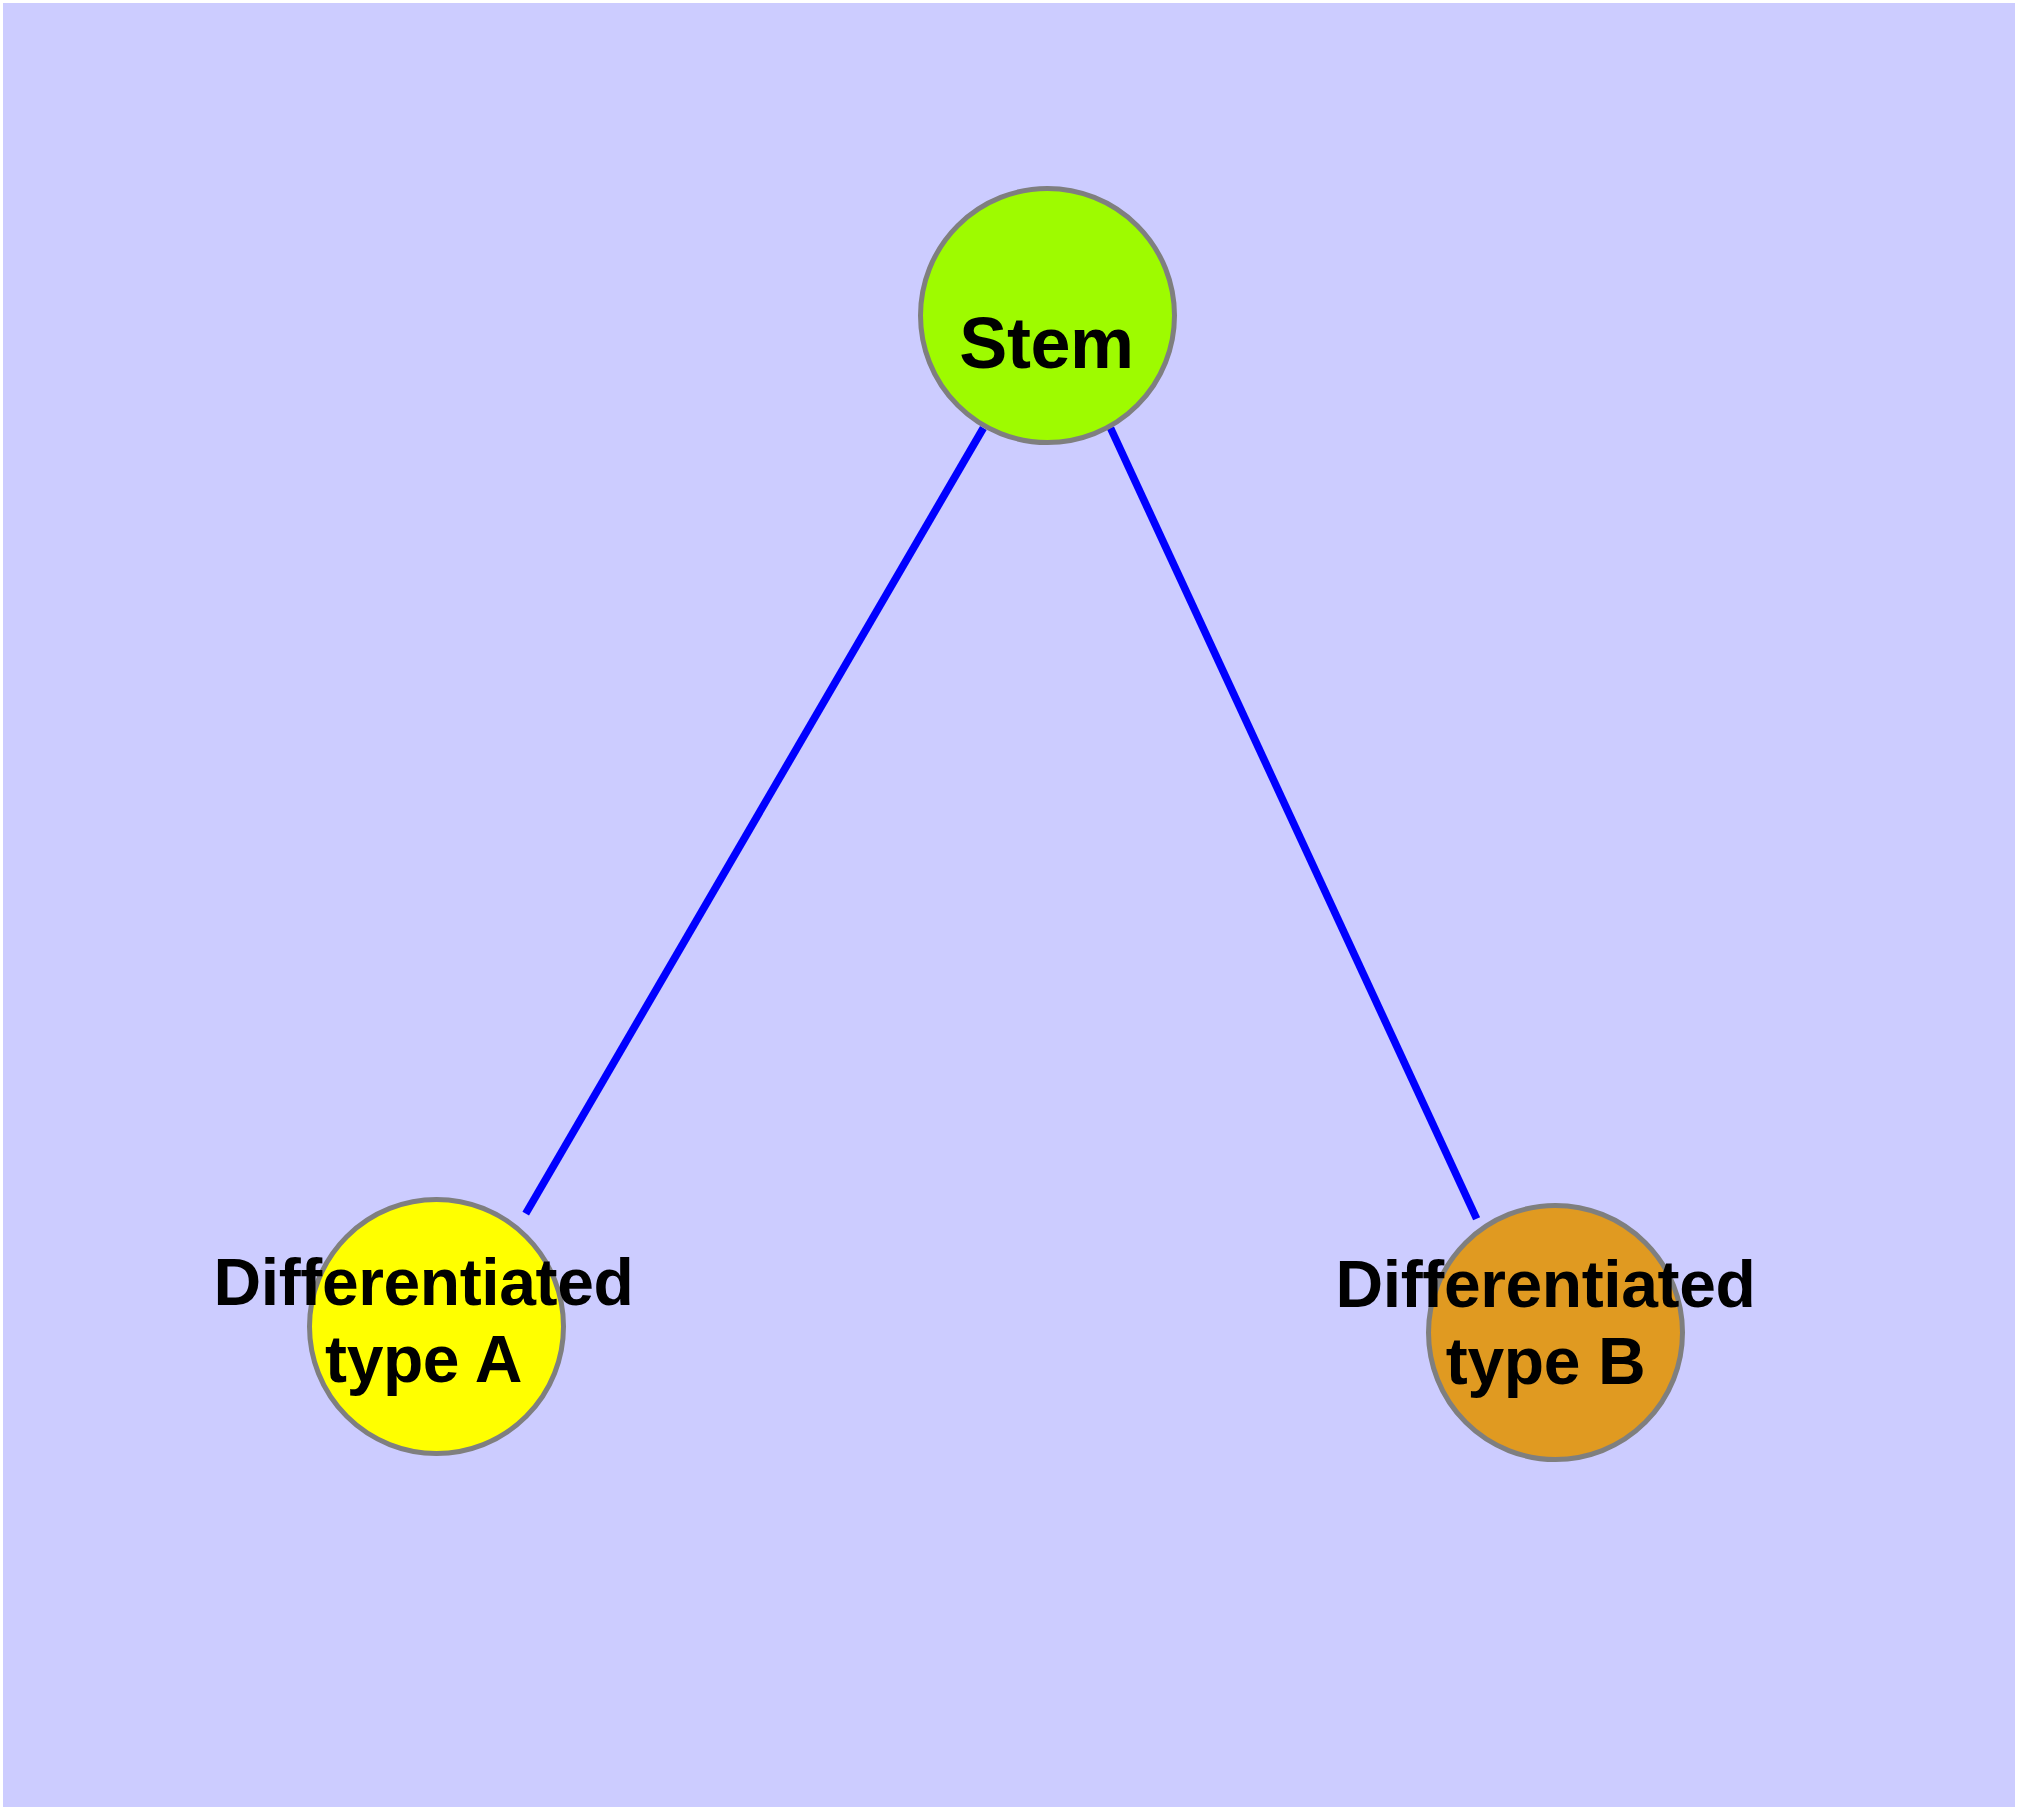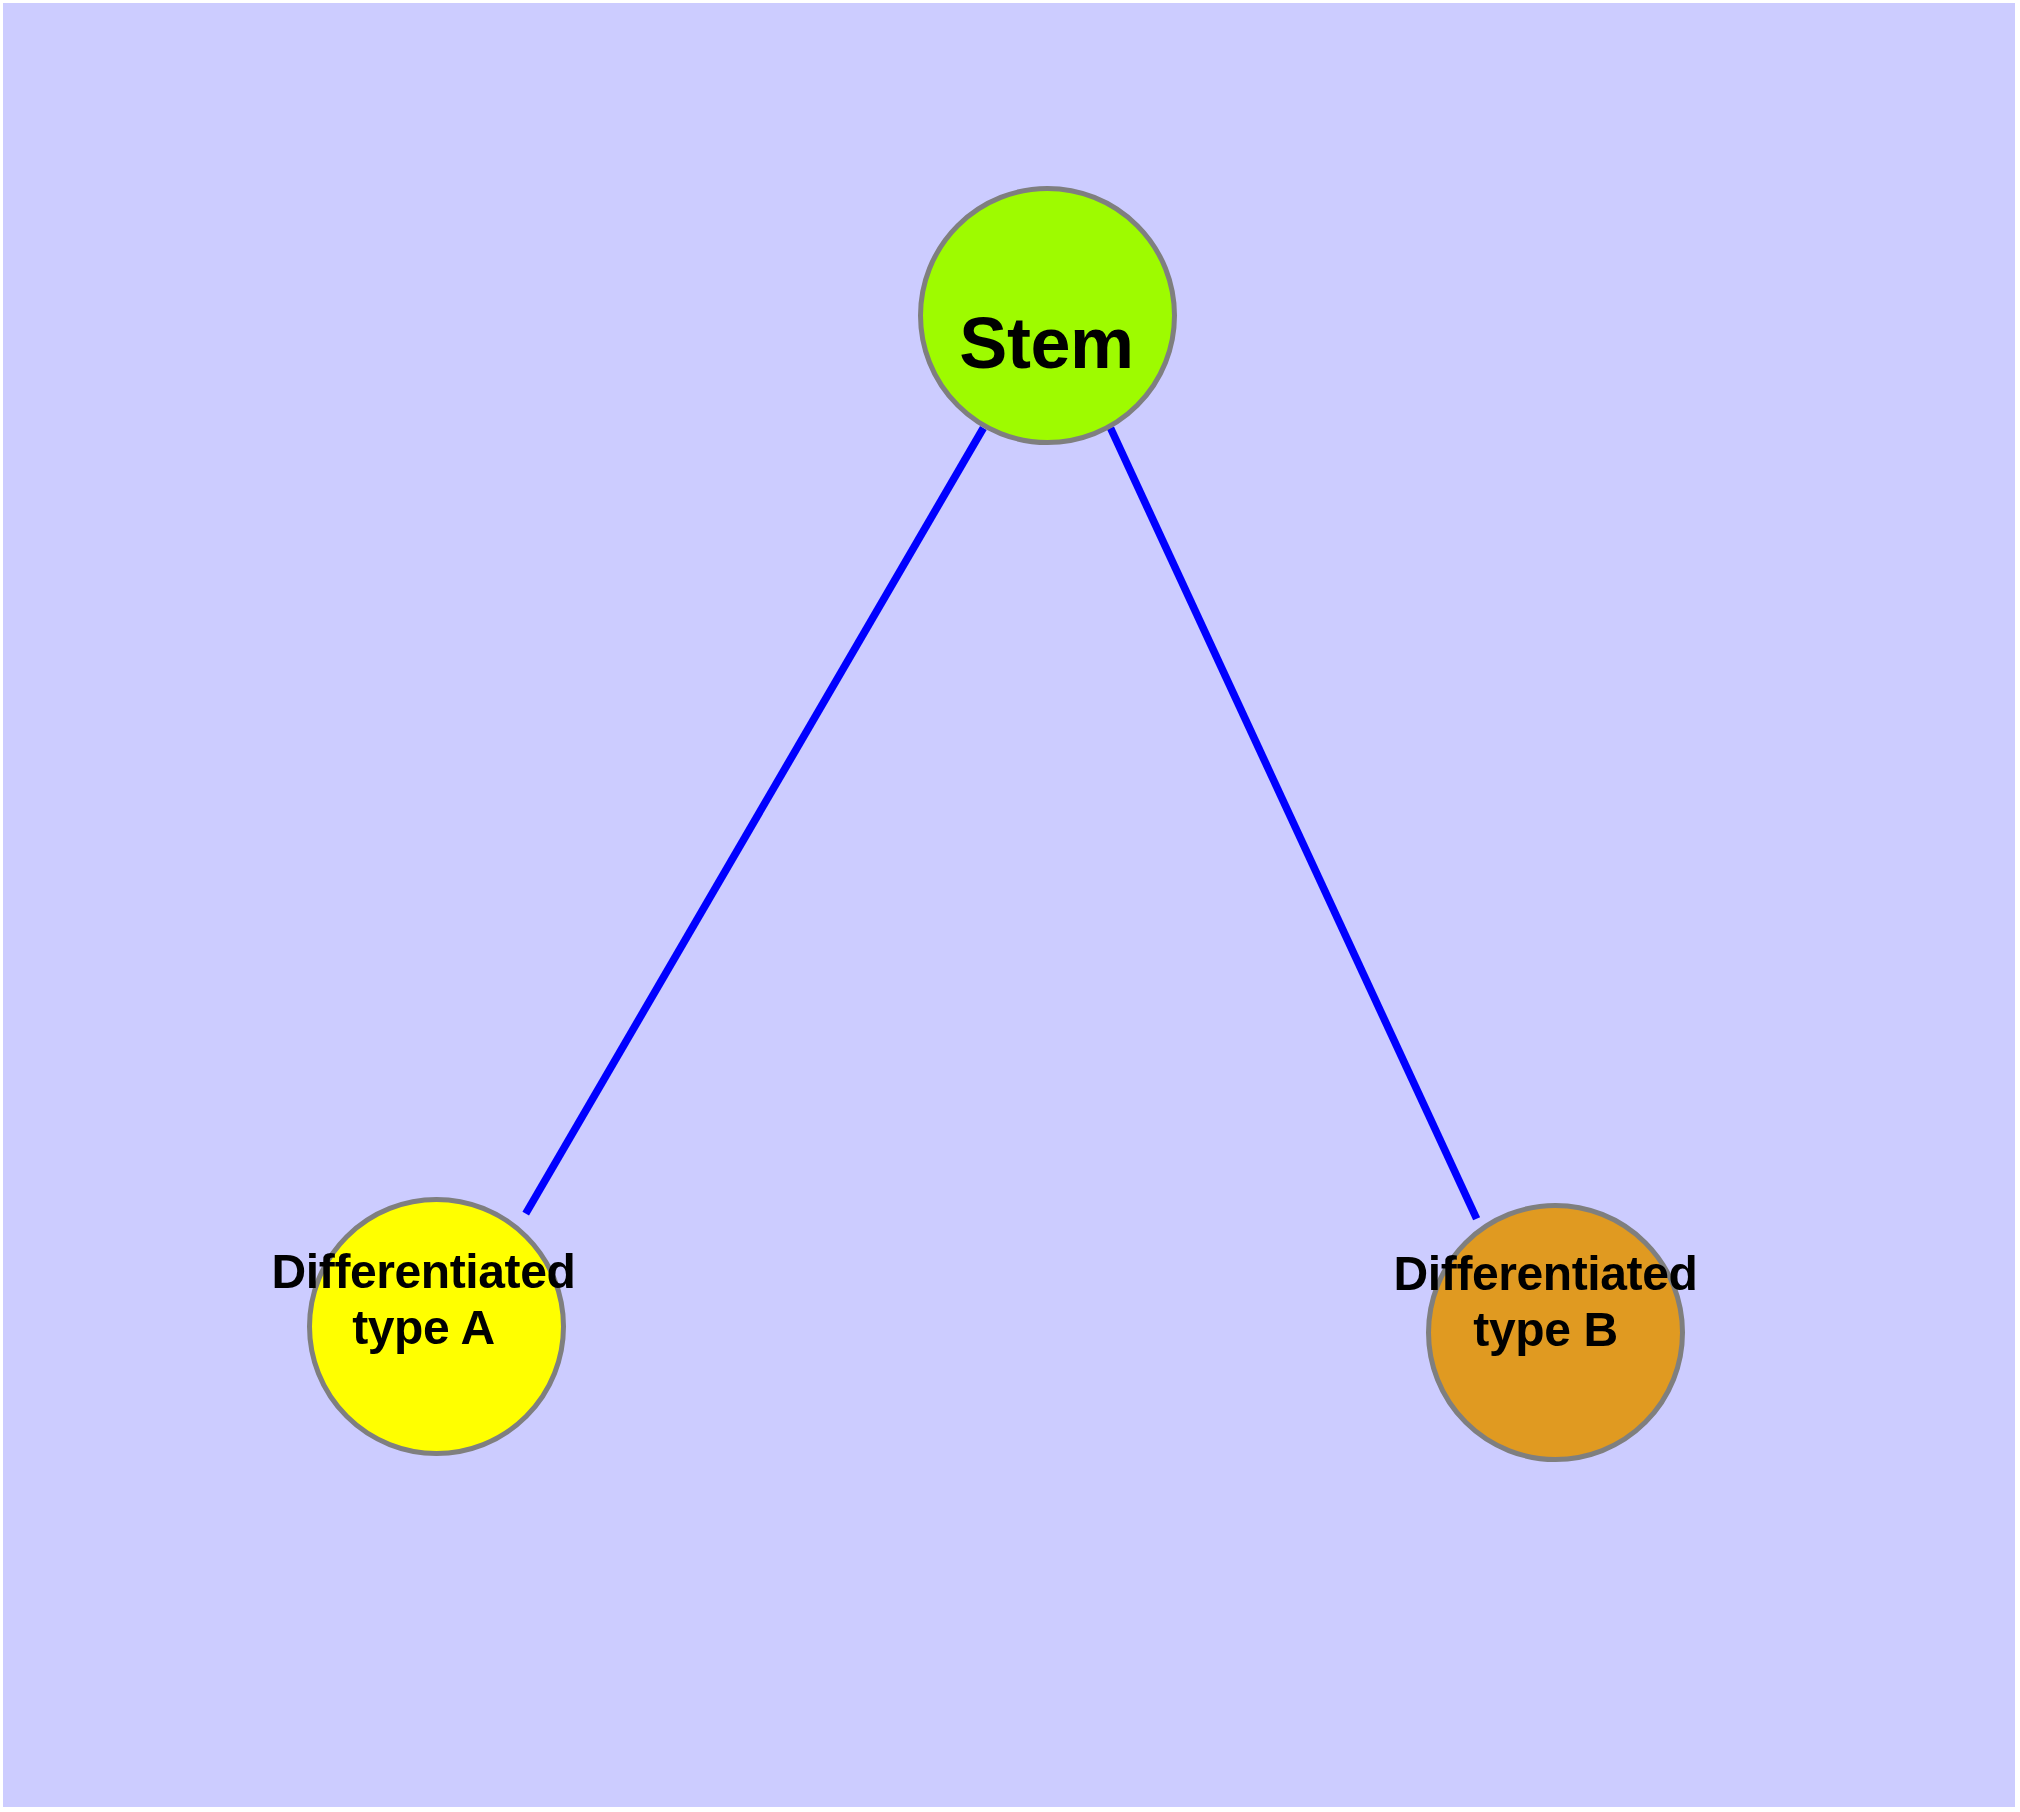--- a/index.html
+++ b/index.html
@@ -37,21 +37,21 @@
     border-radius: 50%;
     box-sizing: border-box;
     border: 5.1px solid #7f7f7f;
   }
   .node-label {
     position: absolute;
     text-align: center;
     font-weight: bold;
     color: #000000;
     line-height: 1.16;
-    font-size: 48px;
+    font-size: 66px;
     letter-spacing: -0.4px;
     white-space: pre-line;
     pointer-events: none;
     -webkit-font-smoothing: antialiased;
   }
   #node-stem {
     left: 918px;
     top: 186px;
     width: 259px;
     height: 259px;

